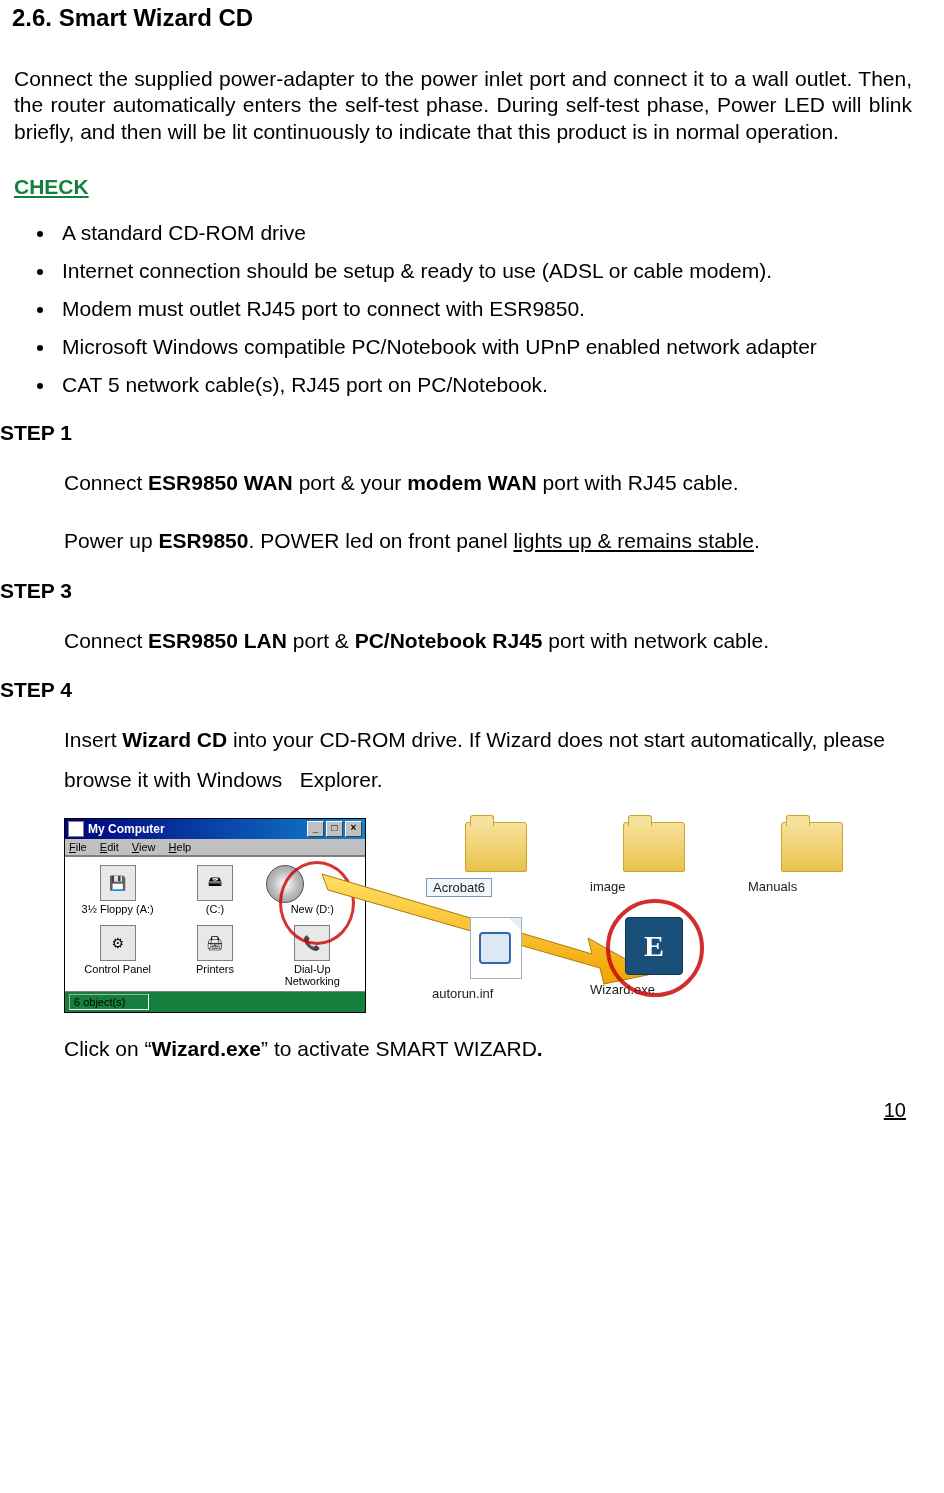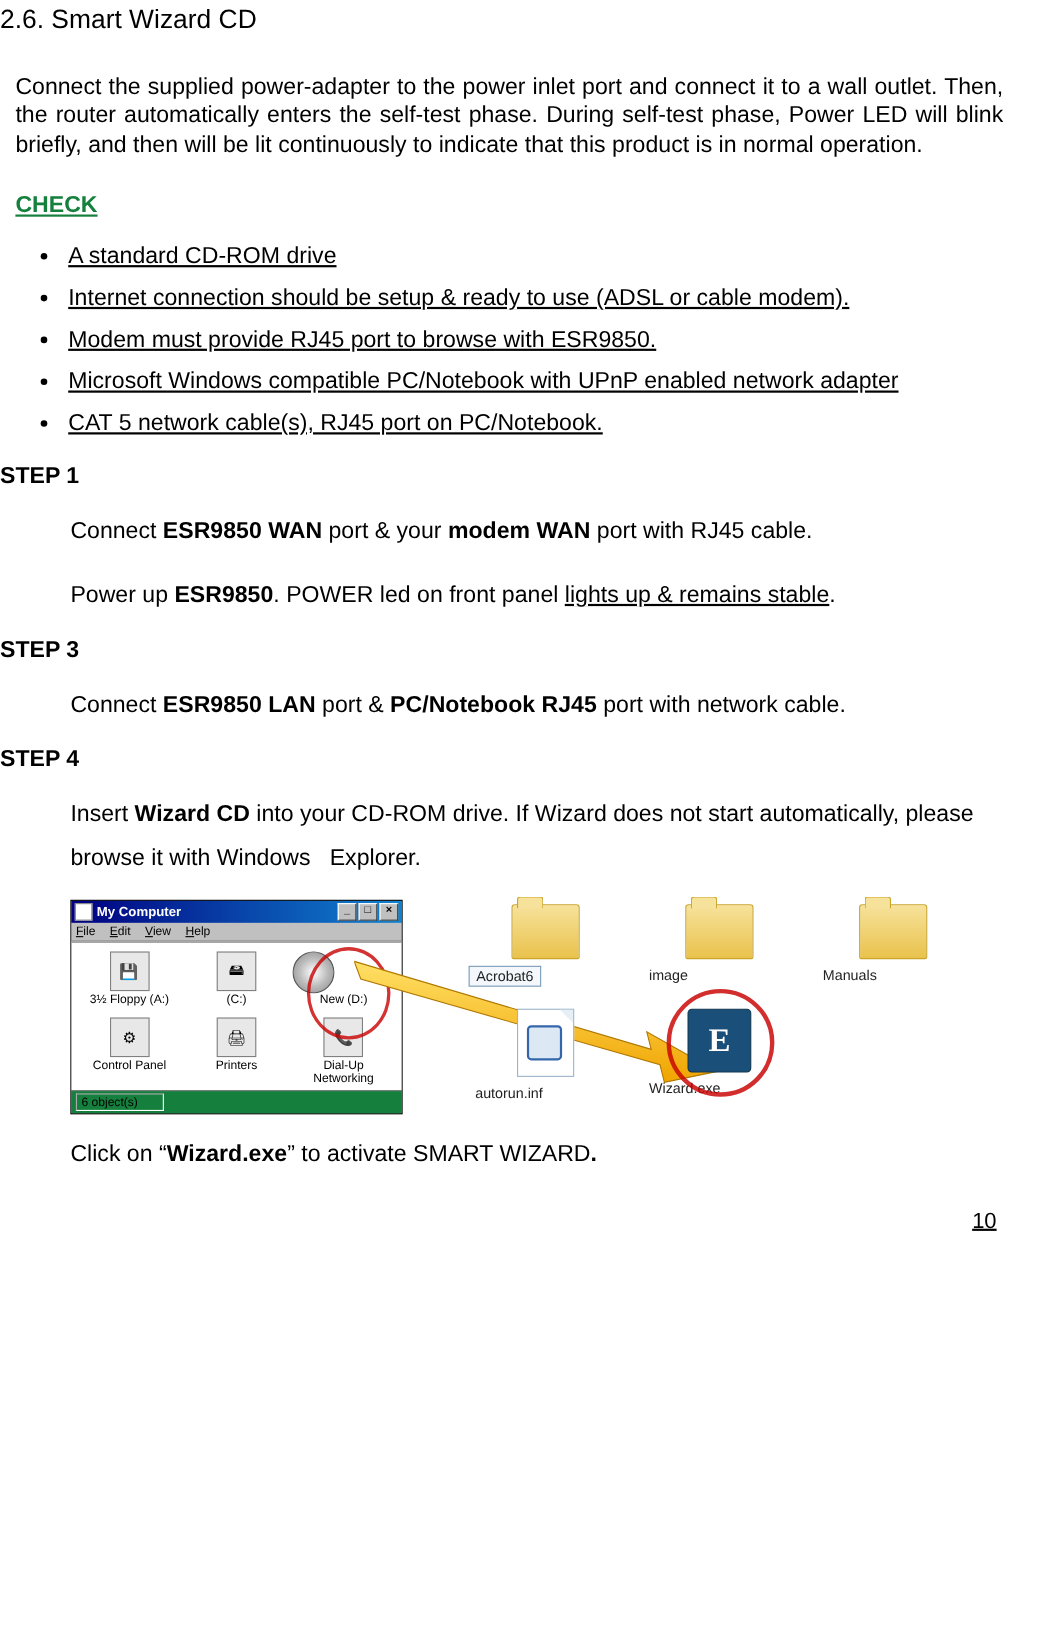--- a/index.html
+++ b/index.html
@@ -8,41 +8,40 @@
     padding: 0;
     background: #fff;
     color: #000;
     width: 944px;
   }
   .page {
     padding: 0 20px 0 0;
   }
   .section-heading {
     font-size: 24px;
-    font-weight: normal;
-    margin: 4px 0 34px 0;
+    font-weight: bold;
+    margin: 4px 0 34px 12px;
   }
   .intro-para {
     font-size: 21px;
     line-height: 1.25;
     text-align: justify;
     margin: 0 12px 30px 14px;
   }
   .check-heading {
     color: #15803d;
     text-decoration: underline;
     font-weight: bold;
     font-size: 21px;
     margin: 0 0 22px 14px;
   }
   ul.check-list {
     list-style: disc;
     padding-left: 56px;
     margin: 0 0 24px 0;
-    text-decoration: underline;
   }
   ul.check-list li {
     font-size: 21px;
     margin-bottom: 14px;
     padding-left: 6px;
   }
   .step-label {
     font-weight: bold;
     font-size: 21px;
     margin: 12px 0 12px 0;
@@ -233,21 +232,21 @@
 
   <div class="section-heading">2.6. Smart Wizard CD</div>
 
   <p class="intro-para">Connect the supplied power-adapter to the power inlet port and connect it to a wall outlet. Then, the router automatically enters the self-test phase. During self-test phase, Power LED will blink briefly, and then will be lit continuously to indicate that this product is in normal operation.</p>
 
   <div class="check-heading">CHECK</div>
 
   <ul class="check-list">
     <li>A standard CD-ROM drive</li>
     <li>Internet connection should be setup &amp; ready to use (ADSL or cable modem).</li>
-    <li>Modem must provide RJ45 port to browse with ESR9850.</li>
+    <li>Modem must outlet RJ45 port to connect with ESR9850.</li>
     <li>Microsoft Windows compatible PC/Notebook with UPnP enabled network adapter</li>
     <li>CAT 5 network cable(s), RJ45 port on PC/Notebook.</li>
   </ul>
 
   <div class="step-label">STEP 1</div>
   <div class="step-body">
     <span>Connect </span><span class="bold">ESR9850 WAN</span><span> port &amp; your </span><span class="bold">modem WAN</span><span> port with RJ45 cable.</span>
   </div>
 
   <div class="step-body">

